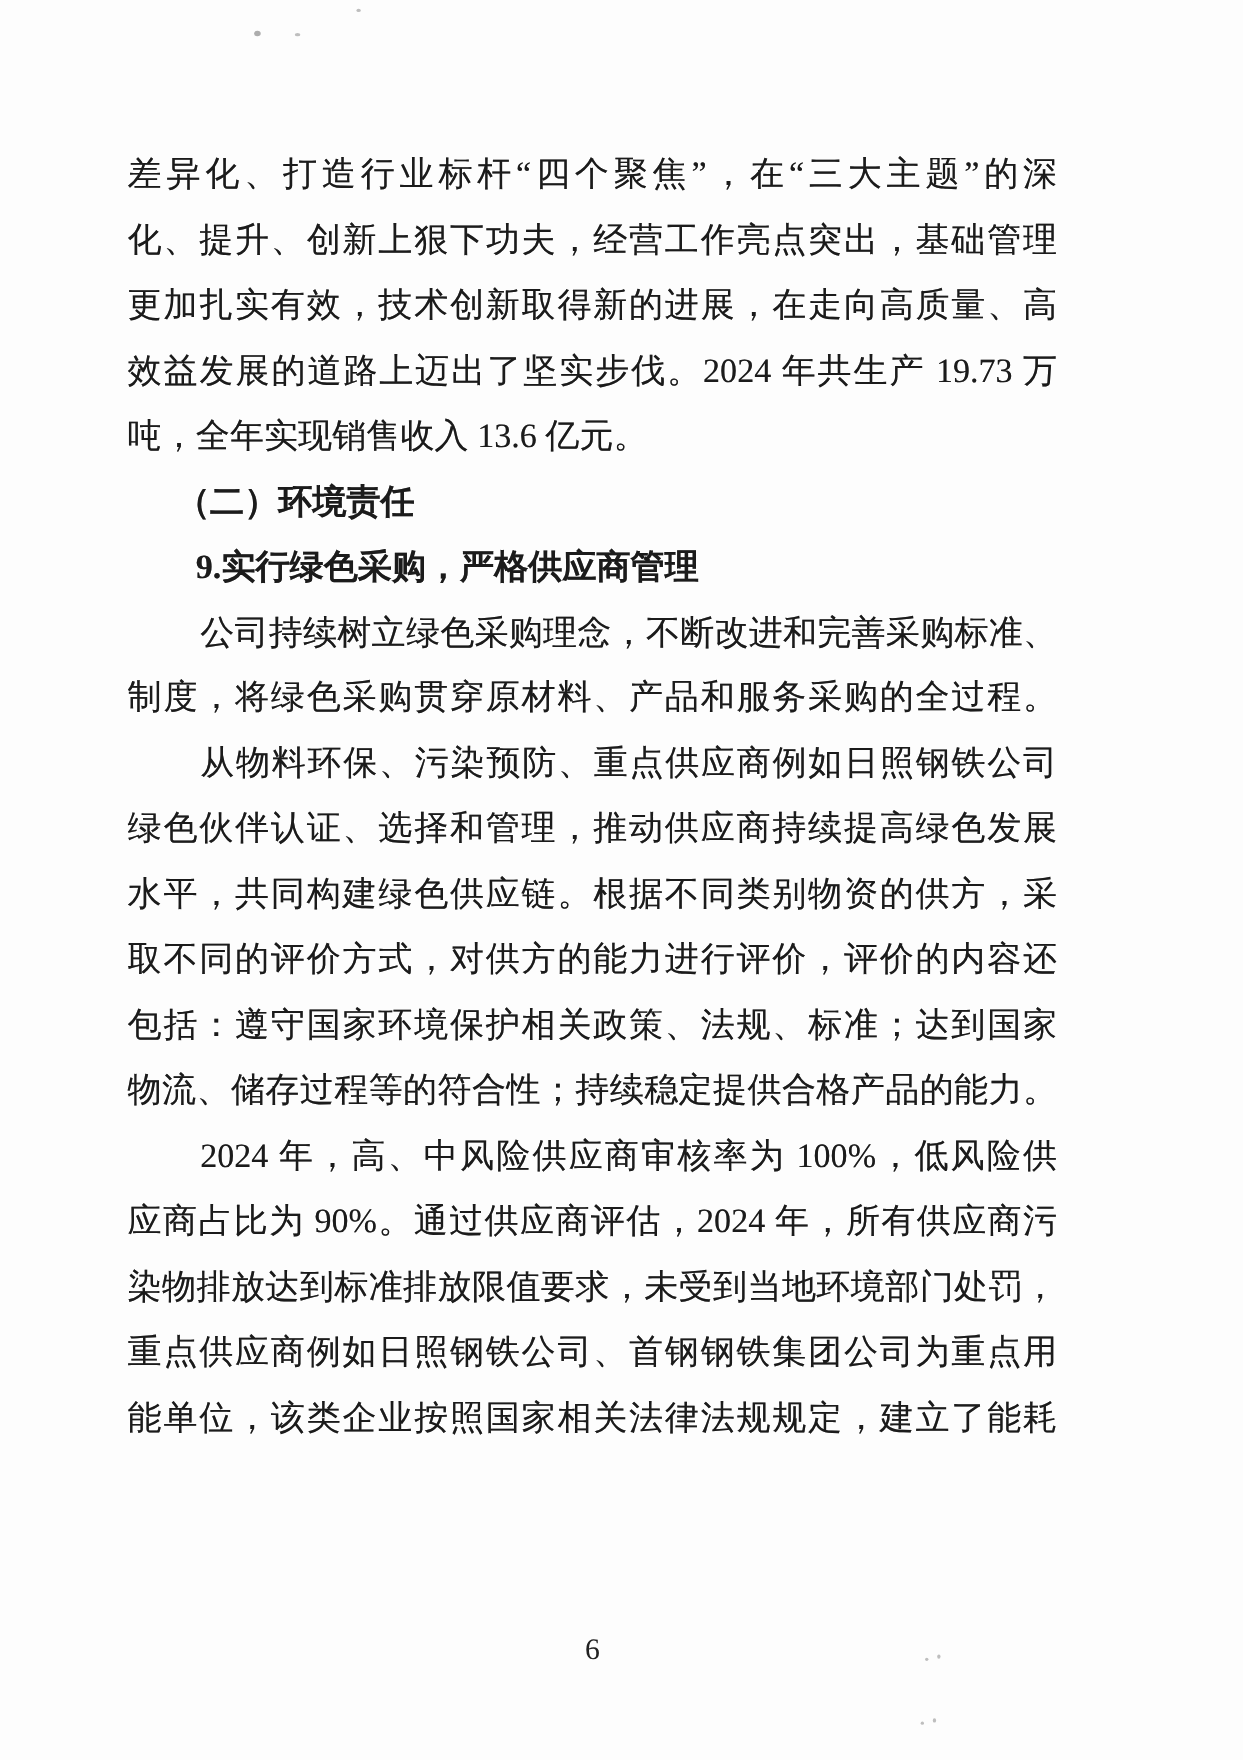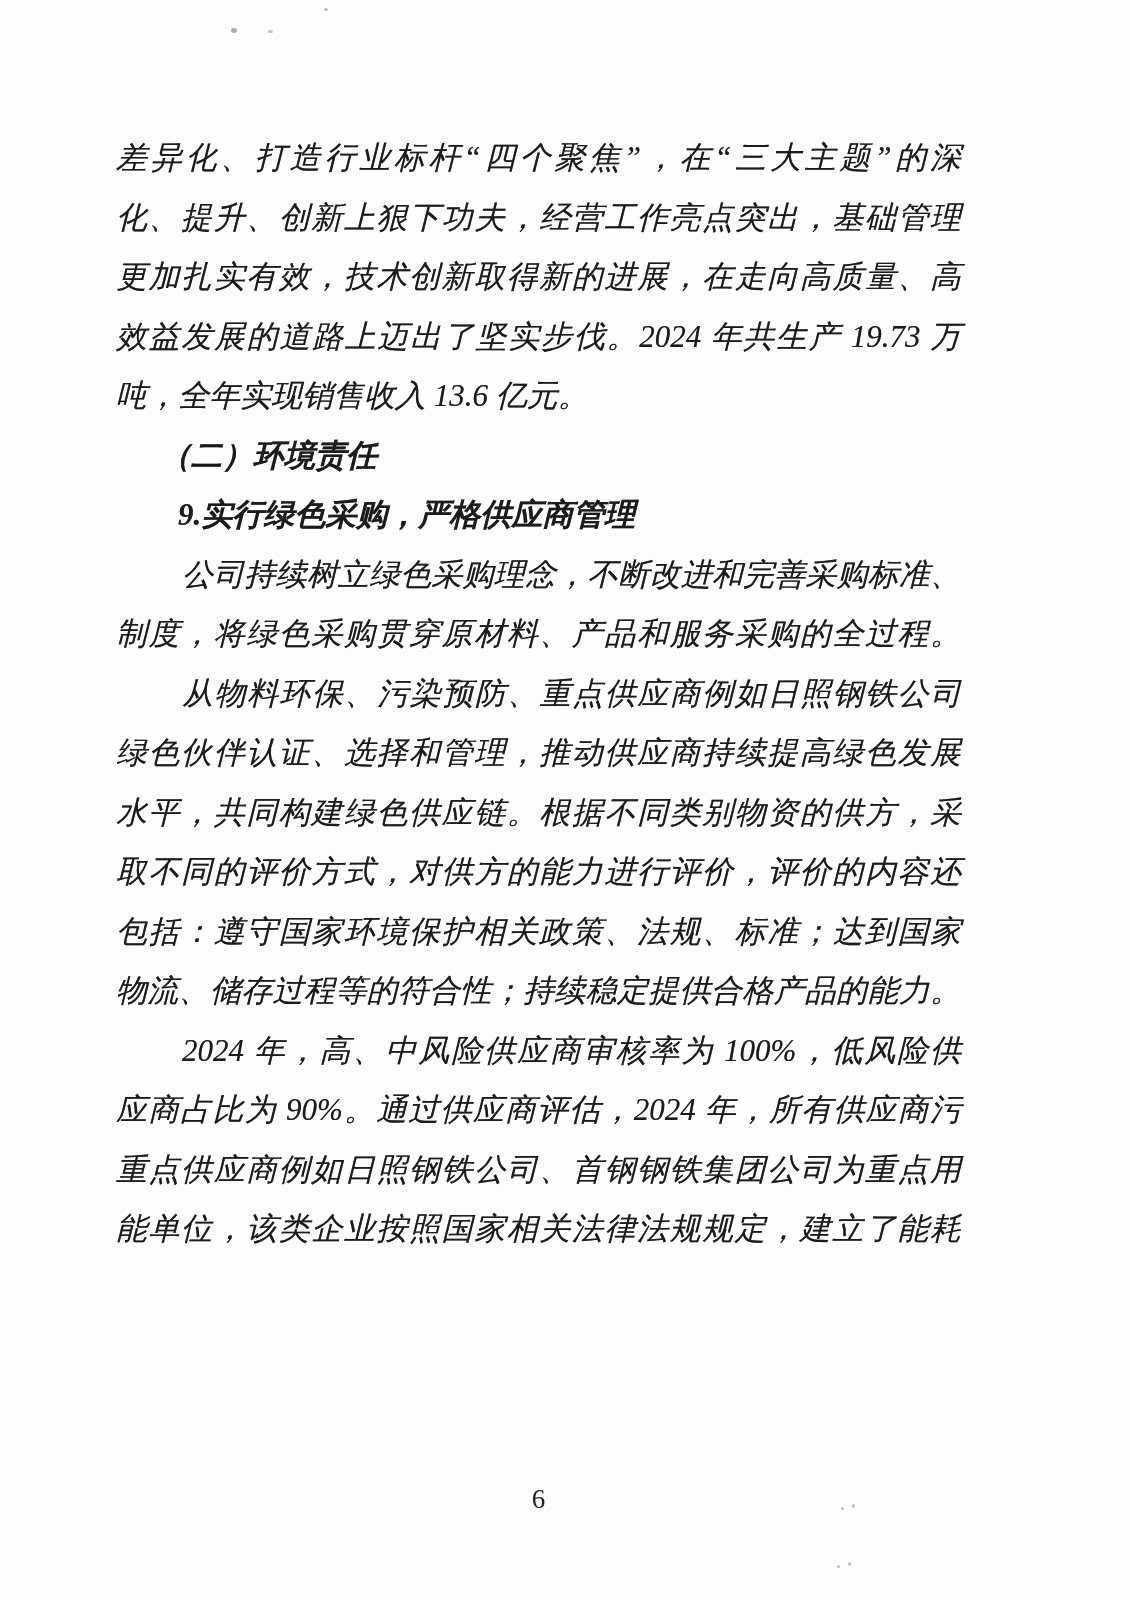--- a/index.html
+++ b/index.html
@@ -15,21 +15,20 @@
     background: #fdfdfd;
     overflow: hidden;
     font-family: "Liberation Serif", "DejaVu Serif", serif;
     color: #1b1b1b;
   }
   .content {
     position: absolute;
     left: 116px;
     top: 128px;
     width: 845px;
-    font-style: italic;
   }
   .para { margin: 0; padding: 0; }
   .line {
     height: 59.5px;
     line-height: 59.5px;
     font-size: 31px;
     text-align: justify;
     text-align-last: justify;
     white-space: nowrap;
     overflow: visible;
@@ -101,20 +100,21 @@
         <div class="line indent">从物料环保、污染预防、重点供应商例如日照钢铁公司</div>
         <div class="line">绿色伙伴认证、选择和管理，推动供应商持续提高绿色发展</div>
         <div class="line">水平，共同构建绿色供应链。根据不同类别物资的供方，采</div>
         <div class="line">取不同的评价方式，对供方的能力进行评价，评价的内容还</div>
         <div class="line">包括：遵守国家环境保护相关政策、法规、标准；达到国家</div>
         <div class="line">物流、储存过程等的符合性；持续稳定提供合格产品的能力。</div>
       </div>
       <div class="para body">
         <div class="line indent">2024 年，高、中风险供应商审核率为 100%，低风险供</div>
         <div class="line">应商占比为 90%。通过供应商评估，2024 年，所有供应商污</div>
+        <div class="line">染物排放达到标准排放限值要求，未受到当地环境部门处罚，</div>
         <div class="line">重点供应商例如日照钢铁公司、首钢钢铁集团公司为重点用</div>
         <div class="line">能单位，该类企业按照国家相关法律法规规定，建立了能耗</div>
       </div>
     </div>
 
   <div class="page-number">6</div>
 
 </div>
 
 </body></html>

